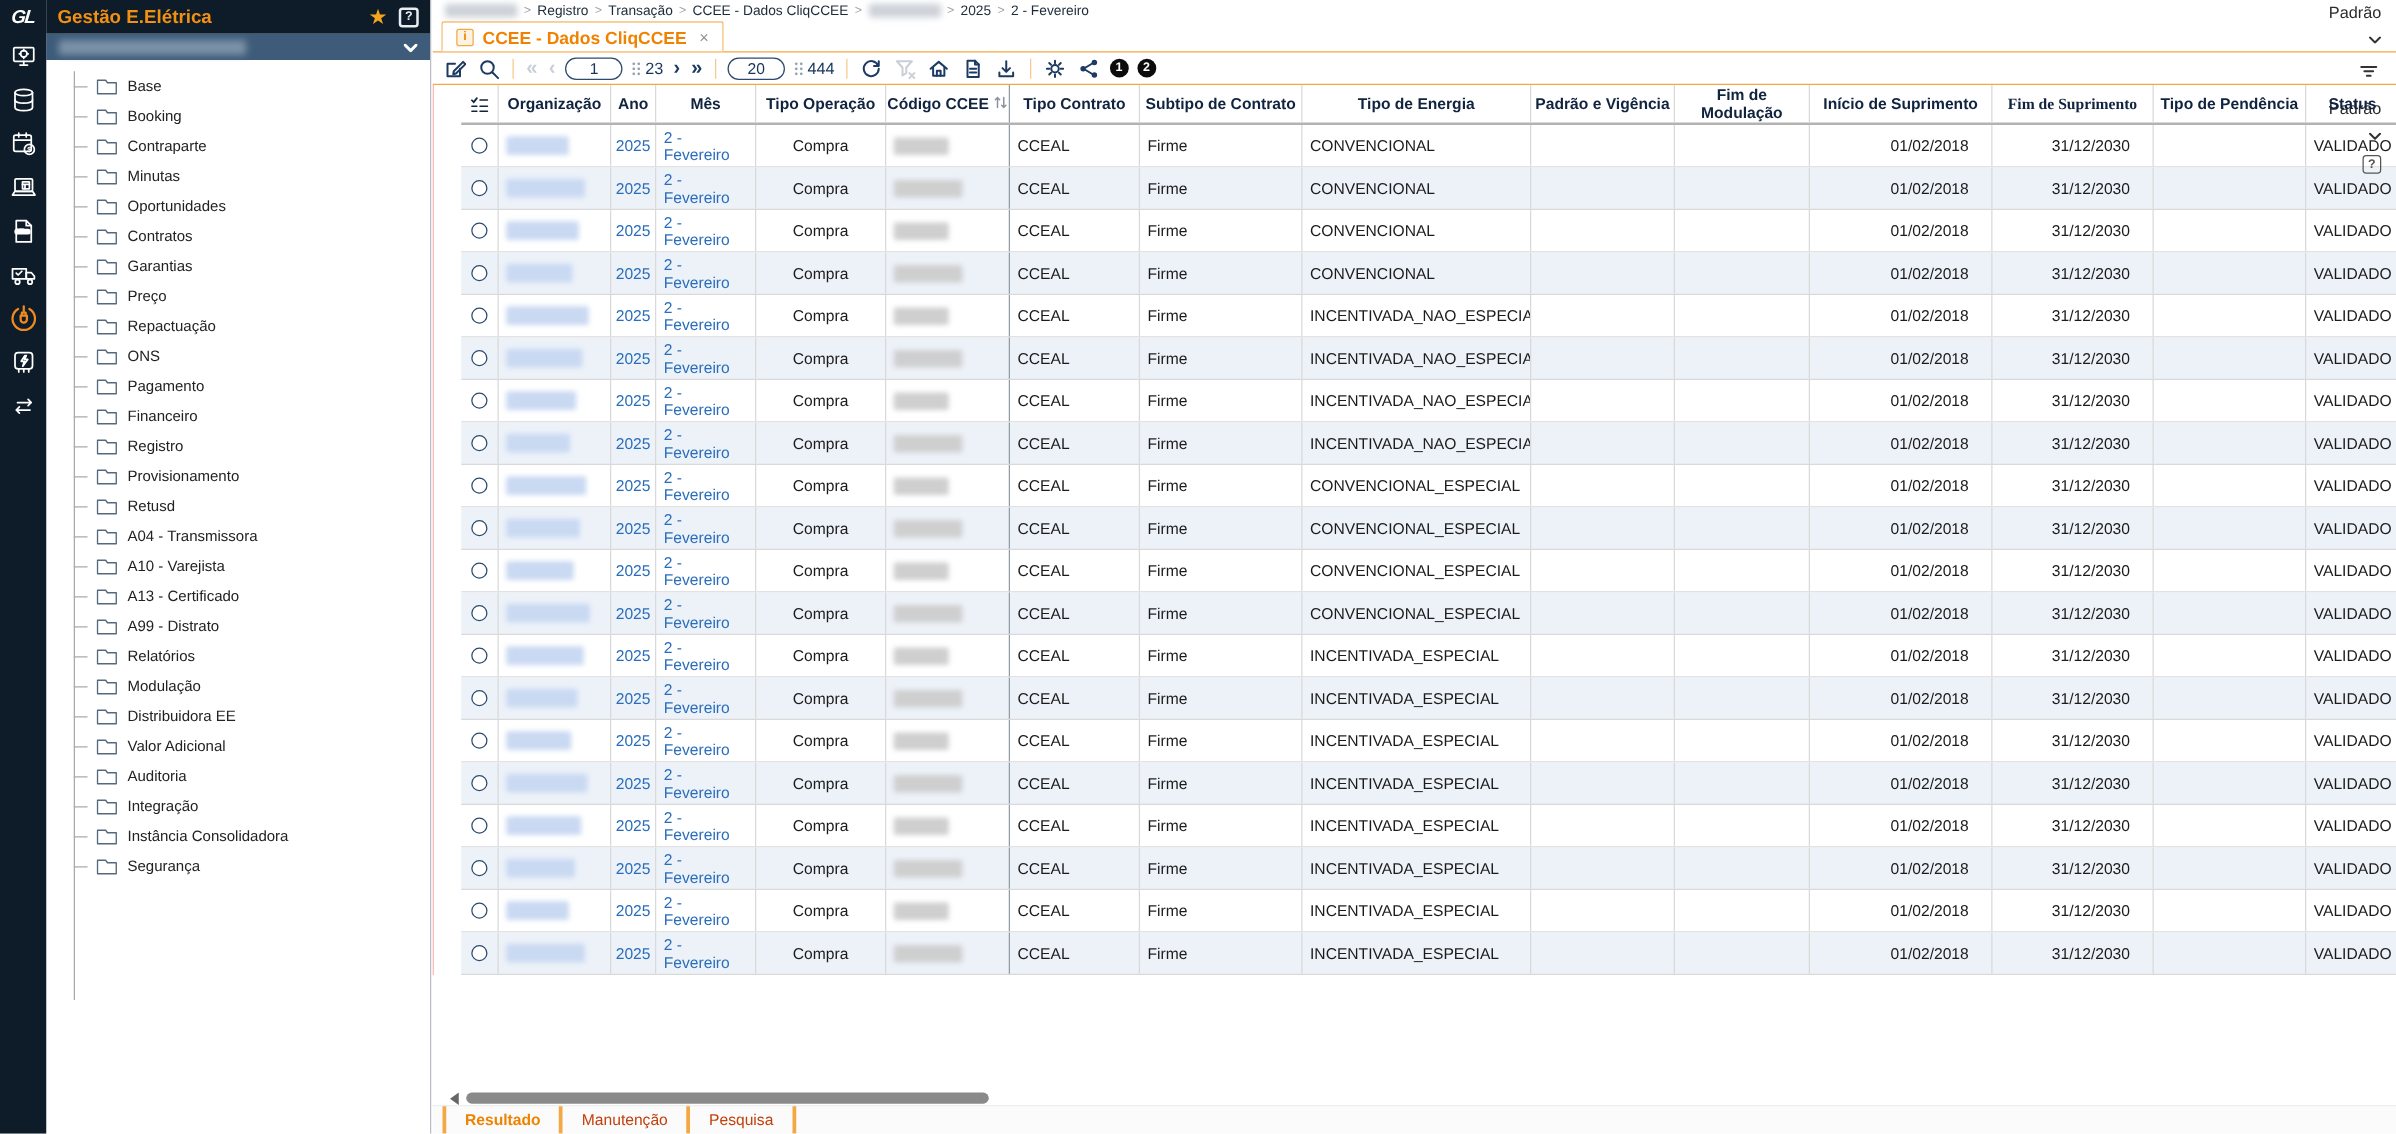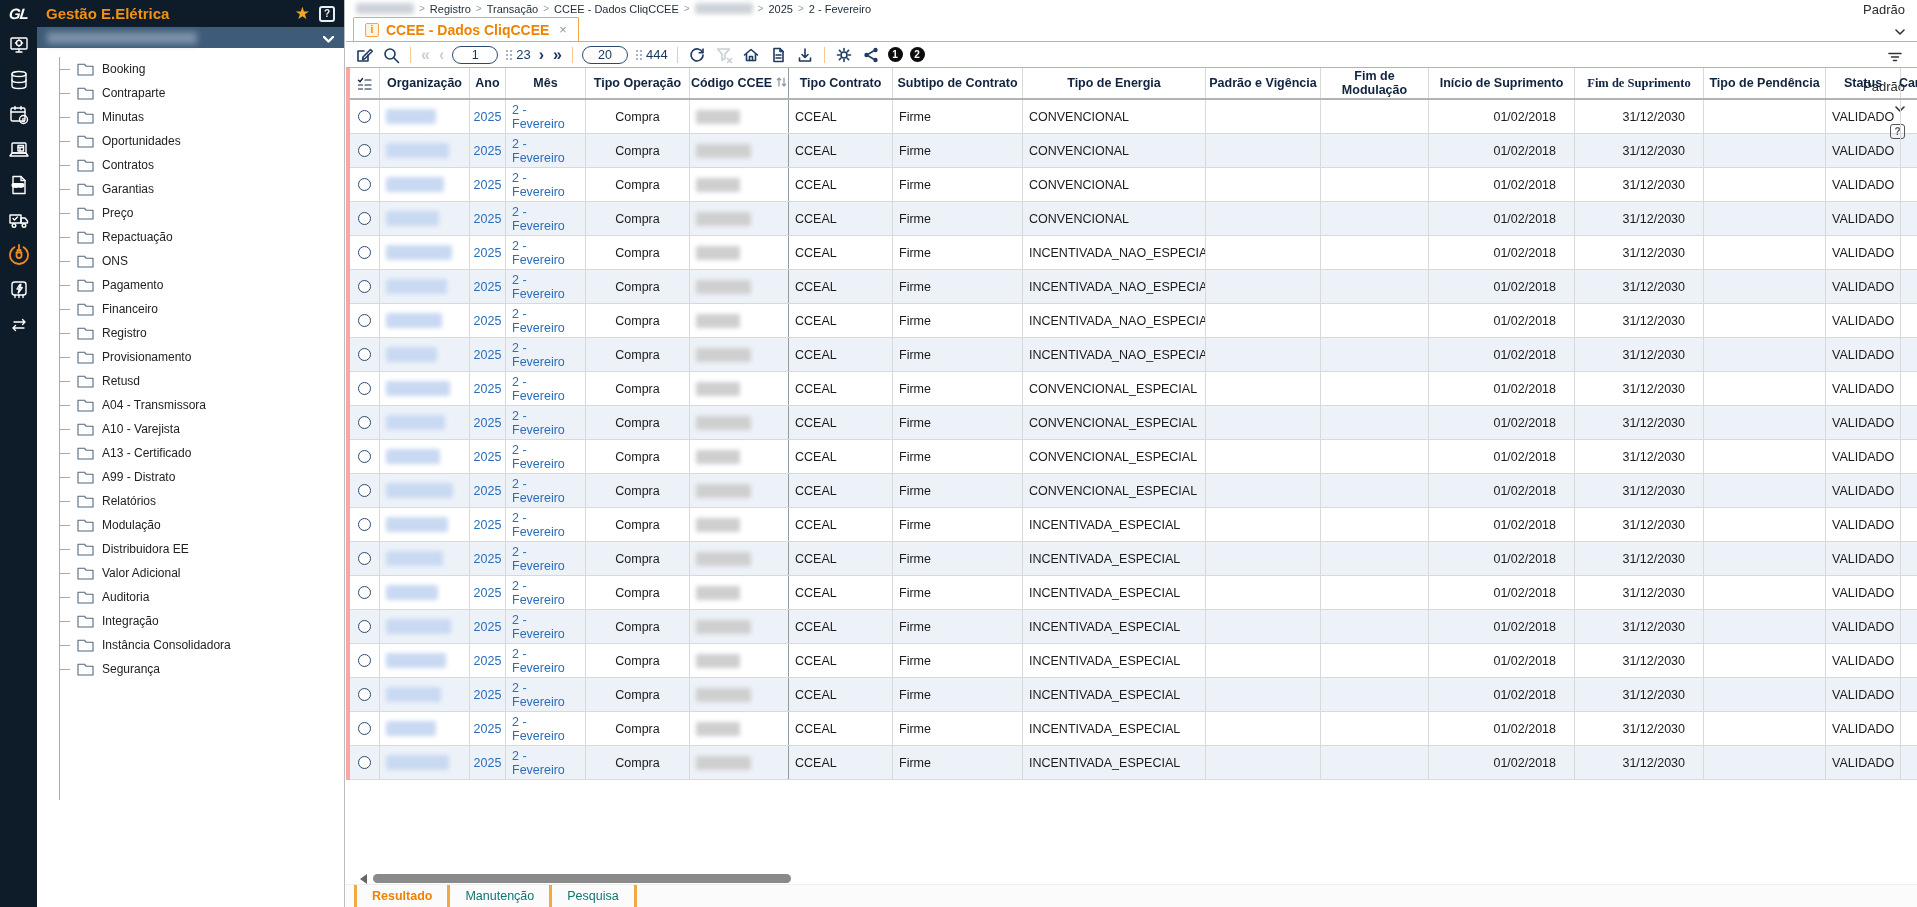--- a/index.html
+++ b/index.html
@@ -67,21 +67,21 @@
   .dotgrid{display:inline-block;}
   .circle-num{width:15px;height:15px;border-radius:50%;background:#0c0c0c;color:#fff;font-size:10px;
     font-weight:bold;display:flex;align-items:center;justify-content:center;}
   .toolbar-right{margin-left:auto;display:flex;align-items:flex-end;gap:12px;padding-right:4px;flex-direction:column;}
   .preset-label{font-size:13px;color:#2b2b2b;}
   .toolbar-right svg{stroke:#333;}
   .help-badge2{width:15px;height:15px;border:1.4px solid #555;border-radius:3px;color:#555;
     font-size:10px;font-weight:bold;display:flex;align-items:center;justify-content:center;margin-left:4px;}
 
   
-  .grid{width:100%;overflow:hidden;border-left:4px solid #fca5a5;}
+  .grid{width:100%;overflow:hidden;border-left:1px solid #fca5a5;padding-left:22px;}
   .thead{display:flex;height:32px;border-bottom:2px solid #b3b3b3;background:#fff;}
   .th{display:flex;align-items:center;justify-content:center;height:100%;
     border-right:1px solid #d9d9d9;font-weight:bold;font-size:12.5px;color:#10233f;
     text-align:center;flex:0 0 auto;gap:4px;}
   .row{display:flex;height:34px;border-bottom:1px solid #d9d9d9;background:#fff;}
   .row.alt{background:#edf2f9;}
   .td{height:100%;display:flex;align-items:center;border-right:1px solid #d9d9d9;
     padding:0 6px;font-size:12.5px;color:#1b1b1b;flex:0 0 auto;overflow:hidden;}
   .dark-right{border-right:1px solid #939ba3 !important;}
   .td.c{justify-content:center;} .td.r{justify-content:flex-end;padding-right:18px;}
@@ -91,21 +91,21 @@
   .blur-gray{height:14px;background:#cfcfcf;filter:blur(2px);border-radius:2px;}
   .sort-ico svg{stroke:#8a939c;stroke-width:1.3;}
 
   
   .hscroll{position:absolute;left:14px;top:873px;height:11px;display:flex;align-items:center;}
   .hscroll-arrow{width:0;height:0;border-top:5px solid transparent;border-bottom:5px solid transparent;
     border-right:7px solid #666;margin-right:6px;}
   .hscroll-thumb{width:418px;height:9px;background:#8a8a8a;border-radius:5px;}
   .bottom-tabs{position:absolute;left:0;bottom:0;width:100%;height:23px;background:#fbfbfb;
     display:flex;align-items:stretch;padding-left:8px;border-top:1px solid #eee;}
-  .btab{display:flex;align-items:center;padding:0 15px;font-size:12.5px;color:#0f766e;
+  .btab{display:flex;align-items:center;padding:0 15px;font-size:12.5px;color:#c2410c;
     border-left:3px solid #f3a844;cursor:default;}
   .btab.active{color:#ef8200;font-weight:bold;}
   .btab-endsep{width:3px;background:#f3a844;}
 </style>
 </head>
 <body>
 
 <nav class="rail">
   <div class="rail-logo">GL</div>
   <div class="rail-icon">
@@ -186,20 +186,26 @@
   <div class="userbar">
     <div class="user-blur"></div>
     <span class="userbar-chev">
       <svg width="11" height="7" viewBox="0 0 11 7">
           <path d="M1 1l4.5 4.5L10 1"></path>
         </svg>
     </span>
   </div>
   <div class="tree" id="tree">
     <div class="tree-vline"></div>
+  <div class="tree-item">
+        <svg width="17" height="13" viewBox="0 0 17 13">
+          <path d="M1 3.2 V12 H16 V3.2 H9 L7.5 1.2 H1 Z" fill="#fff" stroke="#55687c" stroke-width="1.1" stroke-linejoin="round"></path>
+        </svg>
+        <span class="tree-label">Base</span>
+      </div>
       <div class="tree-item">
         <svg width="17" height="13" viewBox="0 0 17 13">
           <path d="M1 3.2 V12 H16 V3.2 H9 L7.5 1.2 H1 Z" fill="#fff" stroke="#55687c" stroke-width="1.1" stroke-linejoin="round"></path>
         </svg>
         <span class="tree-label">Booking</span>
       </div>
       <div class="tree-item">
         <svg width="17" height="13" viewBox="0 0 17 13">
           <path d="M1 3.2 V12 H16 V3.2 H9 L7.5 1.2 H1 Z" fill="#fff" stroke="#55687c" stroke-width="1.1" stroke-linejoin="round"></path>
         </svg>

